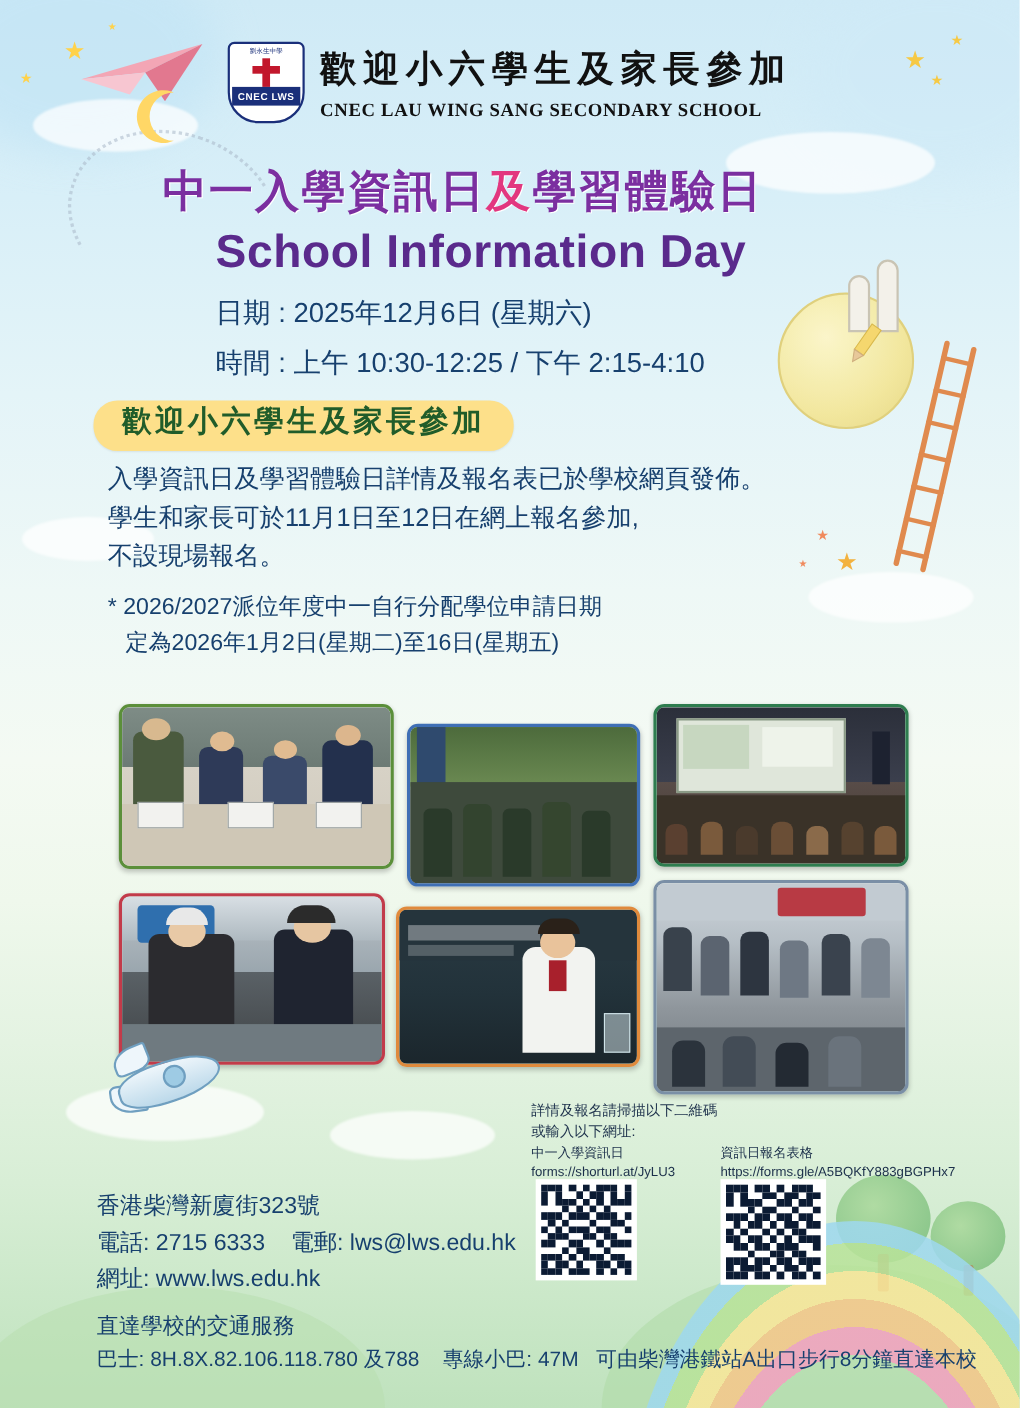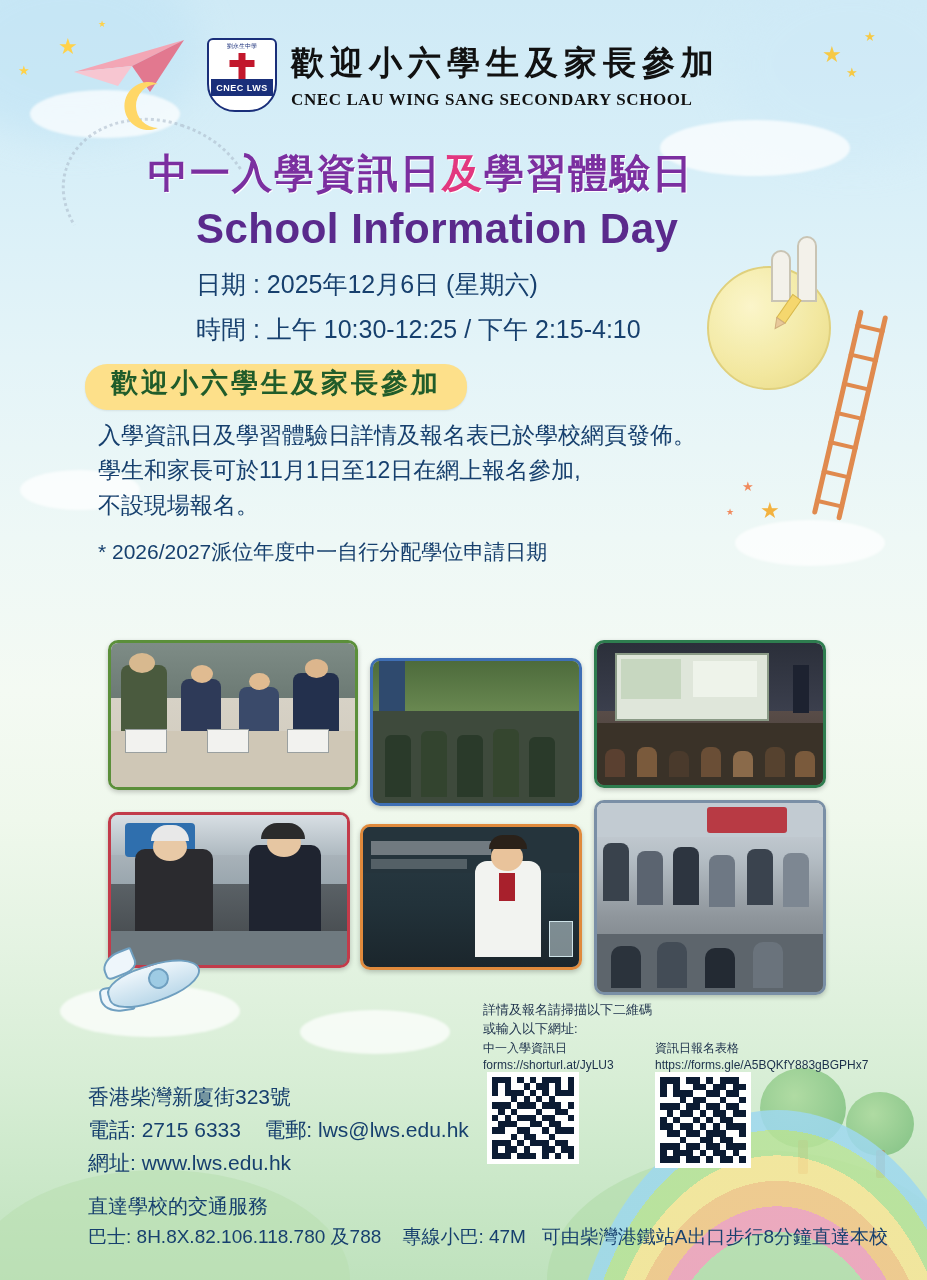--- a/index.html
+++ b/index.html
@@ -481,20 +481,21 @@
   <div class="welcome-badge">歡迎小六學生及家長參加</div>
 
   <div class="body-block">
     <div>入學資訊日及學習體驗日詳情及報名表已於學校網頁發佈。</div>
     <div>學生和家長可於11月1日至12日在網上報名參加,</div>
     <div>不設現場報名。</div>
   </div>
 
   <div class="note-block">
     <div>* 2026/2027派位年度中一自行分配學位申請日期</div>
+    <div class="indent">定為2026年1月2日(星期二)至16日(星期五)</div>
   </div>
 
   <div class="photo" style="left:108px; top:640px; width:250px; height:150px; border:3px solid #5b8f3a;">
     <div class="ph-inner" style="background:
         linear-gradient(180deg,#7e8c86 0%,#6c7a74 38%,#d7d2c6 38%,#cfc9bc 100%);">
       <div style="position:absolute;left:10px;top:22px;width:46px;height:70px;background:#4a5a3e;border-radius:8px 8px 0 0;"></div>
       <div style="position:absolute;left:18px;top:10px;width:26px;height:20px;background:#d8b98f;border-radius:50%;"></div>
       <div style="position:absolute;left:70px;top:36px;width:40px;height:58px;background:#2e3a58;border-radius:8px 8px 0 0;"></div>
       <div style="position:absolute;left:80px;top:22px;width:22px;height:18px;background:#e0bb91;border-radius:50%;"></div>
       <div style="position:absolute;left:128px;top:44px;width:40px;height:50px;background:#3a4a6a;border-radius:8px 8px 0 0;"></div>

